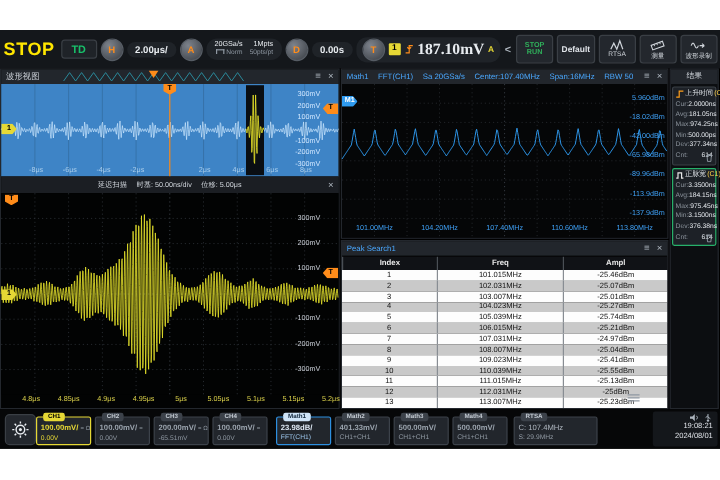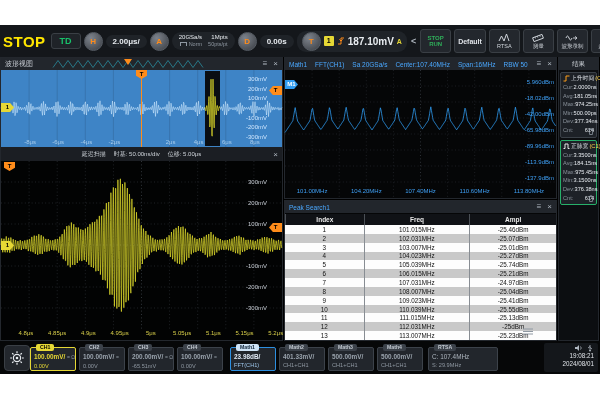--- a/index.html
+++ b/index.html
@@ -10,21 +10,21 @@
   .logo{color:#ffe600;font-weight:900;font-size:15px;letter-spacing:.5px;margin-right:2px;}
   .tdbox{background:#1f2328;border:1px solid #3a3f45;border-radius:3px;color:#18c06a;font-weight:bold;font-size:9px;padding:2px 8px;}
   .knob{width:17px;height:17px;border-radius:50%;background:radial-gradient(circle at 35% 30%,#7d838c,#383c42);border:1px solid #565c64;color:#ff8c1a;font-weight:bold;font-size:8px;display:flex;align-items:center;justify-content:center;flex:none;}
   .vbox{background:#1f2328;border-radius:9px;padding:2px 7px;color:#e8ecf0;font-size:8px;font-weight:bold;display:flex;align-items:center;gap:5px;}
   .rates{display:flex;gap:6px;font-weight:normal;}
   .rates .col{display:flex;flex-direction:column;align-items:flex-end;line-height:7px;font-size:6px;color:#e8ecf0;}
   .rates .col .dim{color:#8f98a2;font-size:5.5px;}
   .sq{display:inline-block;width:5px;height:3px;border:1px solid #8f98a2;border-bottom:none;margin-right:2px;}
   .trig{background:#1f2328;border-radius:9px;padding:1px 5px;display:flex;align-items:center;gap:3px;}
   .srcbox{width:10px;height:10px;background:#e6d835;color:#000;font-size:7px;font-weight:bold;text-align:center;line-height:10px;border-radius:1px;}
-  .lvl{color:#e8ecf0;font-size:10px;font-weight:bold;}
+  .lvl{color:#e8ecf0;font-size:13px;font-weight:bold;font-family:Liberation Serif, serif;}
   .sweep{color:#e6d835;font-size:7px;font-weight:bold;}
   .chev{color:#aeb6bf;font-size:9px;font-weight:bold;padding:0 1px;}
   .tbtn{height:24px;min-width:31px;background:#23272d;border:1px solid #3a3f45;border-radius:3px;display:flex;flex-direction:column;align-items:center;justify-content:center;gap:1px;color:#cfd4da;font-size:5.5px;padding:0 3px;box-sizing:border-box;flex:none;}
   .tbtn svg{display:block;}
   .runstop{line-height:6px;text-align:center;}
   .runstop .r1,.runstop .r2{color:#2fae5a;font-weight:bold;font-size:6px;display:block;}
   .defaultbtn{font-size:7px;font-weight:bold;color:#dfe3e8;}
   
   .panel{position:absolute;background:#050607;border:1px solid #23272d;box-sizing:border-box;}
   .phead{position:absolute;left:0;top:0;right:0;height:12px;background:#22262c;display:flex;align-items:center;gap:8px;padding:0 4px;box-sizing:border-box;}

